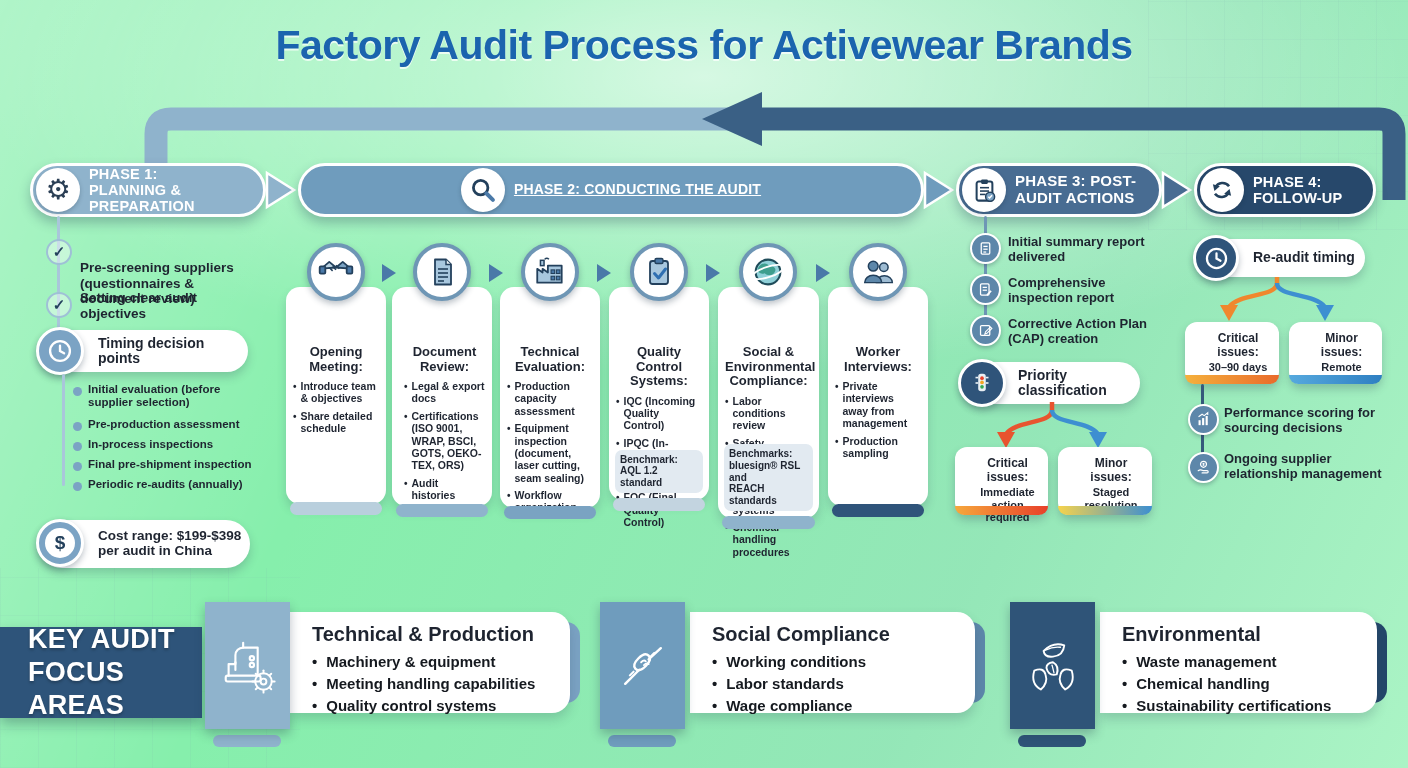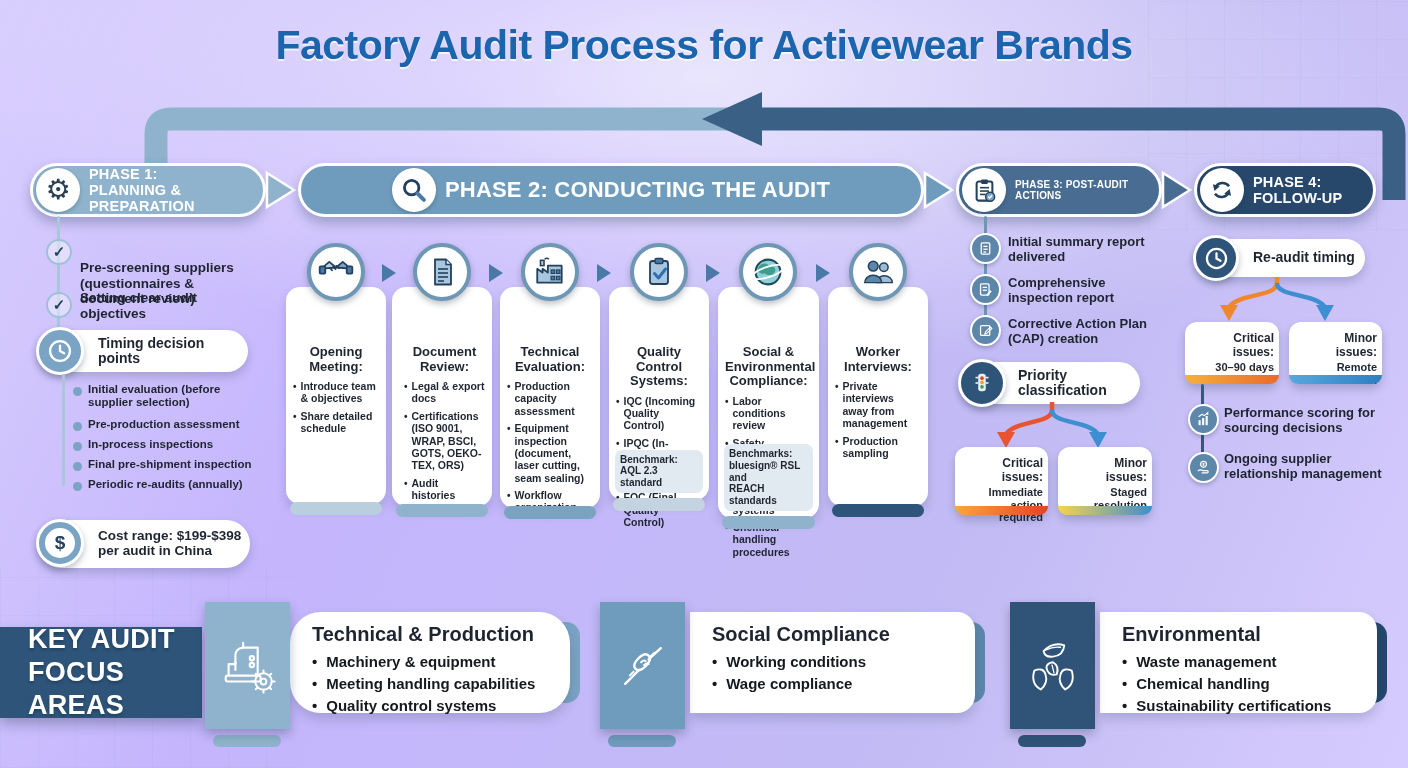--- a/index.html
+++ b/index.html
@@ -1,17 +1,17 @@
 <!DOCTYPE html>
 <html><head>
 <meta charset="utf-8">
 <style>
   html,body{margin:0;padding:0;background:#dfe5ea;}
   #stage{position:relative;width:1408px;height:768px;overflow:hidden;
-    background:#c4b5fd;font-family:"Liberation Sans",sans-serif;color:#1e2430;}
+    background:#86efac;font-family:"Liberation Sans",sans-serif;color:#1e2430;}
   #stage::before{content:"";position:absolute;inset:0;
     background:radial-gradient(1200px 500px at 50% 10%,rgba(255,255,255,.65),rgba(255,255,255,0) 60%),
                linear-gradient(115deg,rgba(255,255,255,.35) 0%,rgba(255,255,255,0) 30%,rgba(190,205,218,.25) 70%,rgba(255,255,255,.3) 100%);}
   .tex{position:absolute;pointer-events:none;opacity:.5;
     background:repeating-linear-gradient(90deg,rgba(120,150,175,.14) 0 1px,transparent 1px 38px),
                repeating-linear-gradient(0deg,rgba(120,150,175,.12) 0 1px,transparent 1px 38px);}
   .abs{position:absolute;}
   .title{position:absolute;top:22px;left:0;width:100%;text-align:center;
     font-size:41px;font-weight:800;color:#1b64ae;letter-spacing:-.5px;
     text-shadow:0 2px 0 rgba(255,255,255,.7);}
@@ -46,21 +46,21 @@
   .icircle{position:absolute;width:58px;height:58px;border-radius:50%;background:#fff;
     border:4px solid #6e96b5;box-sizing:border-box;display:flex;align-items:center;justify-content:center;
     box-shadow:0 3px 6px rgba(30,50,70,.3);z-index:3;}
   .ped{position:absolute;height:13px;border-radius:9px;z-index:0;}
   
   .p3item{position:absolute;font-size:13px;font-weight:700;line-height:1.15;}
   .p3circ{position:absolute;width:31px;height:31px;border-radius:50%;background:#5d87aa;
     border:2.5px solid #fff;box-sizing:border-box;display:flex;align-items:center;justify-content:center;
     box-shadow:0 2px 4px rgba(30,50,70,.3);}
   .issue-card{position:absolute;background:#fff;border-radius:12px;box-shadow:0 5px 9px rgba(40,60,80,.25);
-    text-align:right;padding:9px 5px 14px 17px;box-sizing:border-box;}
+    text-align:center;padding:9px 5px 14px 17px;box-sizing:border-box;}
   .issue-card::after{content:"";position:absolute;left:0;right:0;bottom:0;height:9px;border-radius:0 0 12px 12px;}
   .ic-crit::after{background:linear-gradient(90deg,#f6a83c,#e8402a);}
   .ic-minor::after{background:linear-gradient(90deg,#f6d34c,#3d8fd1);}
   .ic-crit2::after{background:linear-gradient(90deg,#f5b13c,#e96a2b);}
   .ic-minor2::after{background:linear-gradient(90deg,#56a9de,#2e7fc2);}
   .issue-title{font-size:12px;font-weight:800;}
   .issue-desc{font-size:11px;font-weight:700;margin-top:2px;line-height:1.15;}
   
   .focus-banner{position:absolute;left:0;top:627px;width:202px;height:91px;background:#2e547a;
     display:flex;align-items:center;box-shadow:0 6px 12px rgba(20,40,60,.3);}
@@ -101,39 +101,39 @@
     <polygon points="3,3 30,20 3,37" fill="#8FB3CC" stroke="#fff" stroke-width="2.5"></polygon>
     </svg>
 
   <div class="ppill" style="left:298px;top:163px;width:626px;height:54px;background:#6F9CBD;justify-content:center;">
     <div class="wcircle" style="width:44px;height:44px;">
       <svg width="28" height="28" viewBox="0 0 24 24">
           <circle cx="10" cy="10" r="6.2" fill="none" stroke="#23405c" stroke-width="2.4"></circle>
           <line x1="14.8" y1="14.8" x2="20.5" y2="20.5" stroke="#4a79a8" stroke-width="3.4" stroke-linecap="round"></line>
         </svg>
     </div>
-    <div class="plabel" style="font-size:22px;">PHASE 2: CONDUCTING THE AUDIT</div>
+    <div class="plabel" style="font-size:14px;text-decoration:underline;">PHASE 2: CONDUCTING THE AUDIT</div>
   </div>
   <svg class="chev" style="left:922px;top:170px;" width="34" height="40">
     <polygon points="3,3 30,20 3,37" fill="#6F9CBD" stroke="#fff" stroke-width="2.5"></polygon>
     </svg>
 
   <div class="ppill" style="left:956px;top:163px;width:206px;height:54px;background:#486C92;">
     <div class="wcircle" style="width:44px;height:44px;margin-left:3px;">
       <svg width="27" height="27" viewBox="0 0 24 24">
           <rect x="5" y="4" width="14" height="17" rx="2" fill="#fff" stroke="#23405c" stroke-width="1.8"></rect>
           <rect x="9" y="2.2" width="6" height="4" rx="1" fill="#23405c"></rect>
           <line x1="8" y1="9.5" x2="16" y2="9.5" stroke="#23405c" stroke-width="1.4"></line>
           <line x1="8" y1="12.5" x2="16" y2="12.5" stroke="#23405c" stroke-width="1.4"></line>
           <line x1="8" y1="15.5" x2="13" y2="15.5" stroke="#23405c" stroke-width="1.4"></line>
           <circle cx="17" cy="17.5" r="4" fill="#7ba3c4" stroke="#23405c" stroke-width="1.3"></circle>
           <path d="M15.4,17.5 l1.2,1.2 2.1,-2.4" fill="none" stroke="#fff" stroke-width="1.3"></path>
         </svg>
     </div>
-    <div class="plabel" style="font-size:10px;width:130px;">PHASE 3: POST-AUDIT ACTIONS</div>
+    <div class="plabel" style="font-size:15px;width:130px;">PHASE 3: POST-AUDIT ACTIONS</div>
   </div>
   <svg class="chev" style="left:1160px;top:170px;" width="34" height="40">
     <polygon points="3,3 30,20 3,37" fill="#486C92" stroke="#fff" stroke-width="2.5"></polygon>
     </svg>
 
   <div class="ppill" style="left:1194px;top:163px;width:182px;height:54px;background:#27486B;">
     <div class="wcircle" style="width:44px;height:44px;margin-left:3px;">
       <svg width="26" height="26" viewBox="0 0 24 24" fill="none" stroke="#23405c" stroke-width="2.4">
         <path d="M18.5,8.5 A7.5,7.5 0 0 0 5.8,9.8"></path>
           <polygon points="3.6,6.6 10,8.6 5,13" fill="#23405c" stroke="none"></polygon>
@@ -263,21 +263,21 @@
     <div class="cb">
         <span>IQC (Incoming Quality Control)</span>
       </div>
     <div class="cb">
         <span>IPQC (In-Process Quality Control)</span>
       </div>
     <div class="cb">
         <span>FQC (Final Quality Control)</span>
       </div>
     <div class="bench">Benchmark:
-AQL 2.3 standard</div>
+AQL 1.2 standard</div>
   </div>
   <div class="ped" style="left:613px;top:498px;width:92px;background:#c3d4e0;"></div>
   <div class="icircle" style="left:630px;top:243px;">
     <svg width="32" height="32" viewBox="0 0 32 32">
         <rect x="7" y="5" width="18" height="23" rx="2.5" fill="#a8c7de" stroke="#23405c" stroke-width="1.8"></rect>
         <rect x="12" y="2.5" width="8" height="5" rx="1.5" fill="#4a79a8" stroke="#23405c" stroke-width="1.4"></rect>
         <path d="M11.5,17.5 l4,4.5 7,-9" fill="none" stroke="#2f6fb2" stroke-width="3" stroke-linecap="round" stroke-linejoin="round"></path>
       </svg>
   </div>
   <svg class="chev" style="left:594px;top:262px;z-index:4;" width="20" height="22">
@@ -465,21 +465,21 @@
           <line x1="36.5" y1="48" x2="39.5" y2="48"></line>
           <line x1="56.5" y1="48" x2="59.5" y2="48"></line>
           <line x1="40" y1="40" x2="42" y2="42"></line>
           <line x1="56" y1="40" x2="54" y2="42"></line>
           <line x1="40" y1="56" x2="42" y2="54"></line>
           <line x1="56" y1="56" x2="54" y2="54"></line>
         </g>
       </svg>
   </div>
   <div class="fped" style="left:213px;width:68px;background:#8fb3cc;"></div>
-  <div class="fcard" style="left:290px;width:280px;border-radius:31px;">
+  <div class="fcard" style="left:290px;width:280px;">
     <div class="fcard-title">Technical &amp; Production</div>
     <div class="fb">
         <span>Machinery &amp; equipment</span>
       </div>
     <div class="fb">
         <span>Meeting handling capabilities</span>
       </div>
     <div class="fb">
         <span>Quality control systems</span>
       </div>
@@ -497,20 +497,23 @@
         <path d="M40,22 l4,-4" stroke-width="2.2"></path>
       </svg>
   </div>
   <div class="fped" style="left:608px;width:68px;background:#6f9cbd;"></div>
   <div class="fcard" style="left:690px;width:285px;">
     <div class="fcard-title">Social Compliance</div>
     <div class="fb">
         <span>Working conditions</span>
       </div>
     <div class="fb">
+        <span>Labor standards</span>
+      </div>
+    <div class="fb">
         <span>Wage compliance</span>
       </div>
   </div>
 
   <div class="ftab" style="left:1347px;background:#24476a;"></div>
   <div class="fsq" style="left:1010px;background:#2f5478;">
     <svg width="60" height="60" viewBox="0 0 64 64" fill="none" stroke="#fff" stroke-width="2" stroke-linecap="round" stroke-linejoin="round">
       <path d="M22,16 q10,-10 22,-6 q-1,11 -12,12 q-9,1 -10,-6 z"></path>
         <path d="M24,15 q8,-4 16,-3" stroke-width="1.4"></path>
       <path d="M12,37 q-4,14 7,20 q8,-7 5,-16 q-2,-8 -12,-4 z"></path>

